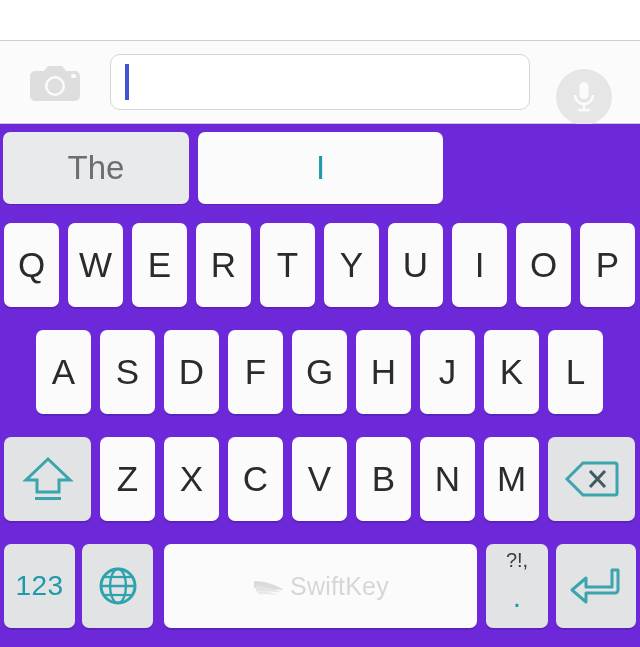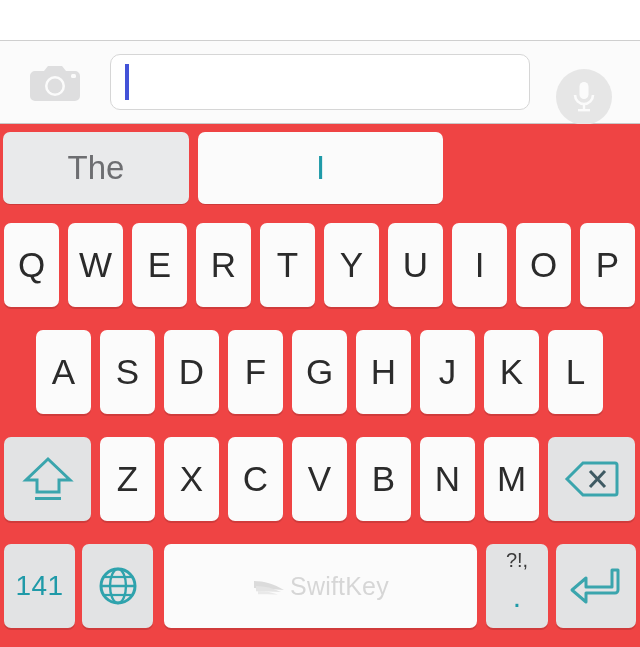--- a/index.html
+++ b/index.html
@@ -80,21 +80,21 @@
     display: flex;
     align-items: center;
     justify-content: center;
   }
 
   
   .keyboard {
     position: absolute;
     left: 0; top: 124px;
     width: 640px; height: 523px;
-    background: #ef4444;
+    background: #6d28d9;
   }
 
   
   .suggestions {
     position: absolute;
     left: 0; top: 0;
     width: 640px; height: 91px;
   }
   .sugg {
     position: absolute;
@@ -329,21 +329,21 @@
           <svg width="58" height="42" viewBox="0 0 58 42">
             <path d="M20 5 H52 a2 2 0 0 1 2 2 V35 a2 2 0 0 1 -2 2 H20 L4 21 Z" fill="none" stroke="#3aa5ad" stroke-width="3"></path>
             <path d="M27 13 L42 29 M42 13 L27 29" stroke="#3f5a63" stroke-width="3" fill="none"></path>
           </svg>
         </span>
       </div>
     </div>
 
     <div class="row row-4">
       <div class="key gray" style="left:4px;width:71px">
-        <span class="fn-label">141</span>
+        <span class="fn-label">123</span>
       </div>
       <div class="key gray" style="left:82px;width:71px">
         <span>
           <svg width="42" height="42" viewBox="0 0 42 42">
             <circle cx="21" cy="21" r="17" fill="none" stroke="#2fa3ad" stroke-width="3"></circle>
             <ellipse cx="21" cy="21" rx="8" ry="17" fill="none" stroke="#2fa3ad" stroke-width="2.4"></ellipse>
             <line x1="4" y1="21" x2="38" y2="21" stroke="#2fa3ad" stroke-width="2.4"></line>
             <line x1="7.5" y1="12" x2="34.5" y2="12" stroke="#2fa3ad" stroke-width="2.2"></line>
             <line x1="7.5" y1="30" x2="34.5" y2="30" stroke="#2fa3ad" stroke-width="2.2"></line>
           </svg>

